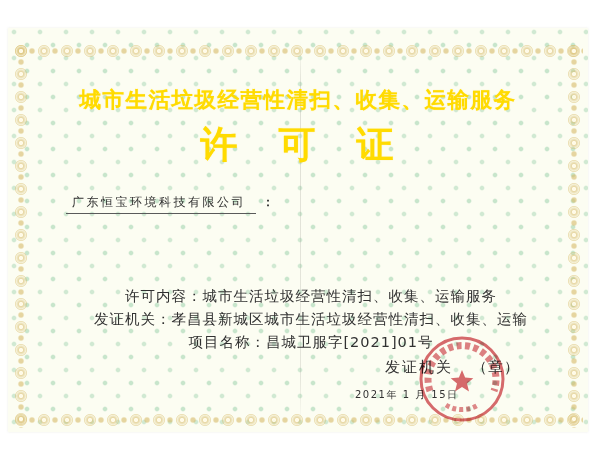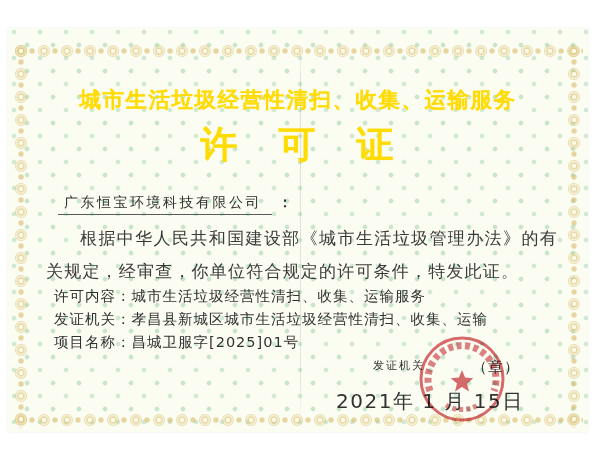--- a/index.html
+++ b/index.html
@@ -57,55 +57,55 @@
   }
   .title2{
     position:absolute;left:0;right:0;top:92px;
     text-align:center;
     font-size:37px;font-weight:bold;letter-spacing:2px;
     color:#ffdb00;
     text-shadow:0 0 1px rgba(255,210,0,0.55);
   }
   
   .recipient-row{
-    position:absolute;left:50px;top:166px;
-    font-size:14px;color:#2e2e2e;letter-spacing:2.5px;
+    position:absolute;left:58px;top:166px;
+    font-size:12px;color:#2e2e2e;letter-spacing:2.5px;
     white-space:nowrap;
   }
   .recipient-name{
     display:inline-block;
     border-bottom:1px solid #5a5a5a;
     padding:0 10px 2px 6px;
   }
   .recipient-colon{display:inline-block;margin-left:6px;font-weight:bold;}
   
   .body-par{
     position:absolute;left:38px;right:30px;top:194px;
     font-size:17px;line-height:33px;color:#3a3a3a;
     letter-spacing:1.2px;text-indent:2em;text-align:justify;
   }
   
   .fields{
     position:absolute;left:46px;top:257px;right:20px;
     font-size:14.5px;line-height:23.2px;color:#313131;
     letter-spacing:1px;white-space:nowrap;
   }
-  .field-row{height:23.2px;}
+  .field-row{height:23.2px;text-align:center;}
   
   .issuer-label{
-    position:absolute;left:365px;top:330px;
-    font-size:11px;color:#313131;letter-spacing:2px;white-space:nowrap;
+    position:absolute;left:377px;top:330px;
+    font-size:15px;color:#313131;letter-spacing:2px;white-space:nowrap;
   }
   .seal-note{
     position:absolute;left:464px;top:330px;
     font-size:15px;color:#313131;letter-spacing:1px;white-space:nowrap;
   }
   .issue-date{
-    position:absolute;left:328px;top:360px;
-    font-size:20px;color:#313131;letter-spacing:1.5px;white-space:nowrap;
+    position:absolute;left:347px;top:360px;
+    font-size:10px;color:#313131;letter-spacing:1.5px;white-space:nowrap;
   }
   
   .seal{
     position:absolute;left:408px;top:305px;width:92px;height:92px;
     opacity:0.82;
     mix-blend-mode:multiply;
   }
 </style>
 </head>
 <body>
@@ -119,31 +119,30 @@
     <div class="b-strip b-v b-right"></div>
     <div class="fold-line"></div>
 
     <div class="title1">城市生活垃圾经营性清扫、收集、运输服务</div>
     <div class="title2">许　可　证</div>
 
     <div class="recipient-row">
       <span class="recipient-name">广东恒宝环境科技有限公司</span><span class="recipient-colon">：</span>
     </div>
 
-    <div class="body-par">根据中华人民共和国建设部《城市生活垃圾管理办法》的有关规定，经审查，你单位符合规定的许可条件，特发此证。</div>
 
     <div class="fields">
       <div class="field-row">
         <span>许可内容：</span><span>城市生活垃圾经营性清扫、收集、运输服务</span>
       </div>
       <div class="field-row">
         <span>发证机关：</span><span>孝昌县新城区城市生活垃圾经营性清扫、收集、运输</span>
       </div>
       <div class="field-row">
-        <span>项目名称：</span><span>昌城卫服字[2025]01号</span>
+        <span>项目名称：</span><span>昌城卫服字[2021]01号</span>
       </div>
     </div>
 
     <div class="issuer-label">发证机关</div>
     <div class="seal-note">（章）</div>
     <div class="issue-date">2021年 1 月 15日</div>
 
     <svg class="seal" viewBox="0 0 92 92" xmlns="http://www.w3.org/2000/svg">
       <circle cx="46" cy="46" r="41" fill="none" stroke="#d04a52" stroke-width="3"></circle>
 

